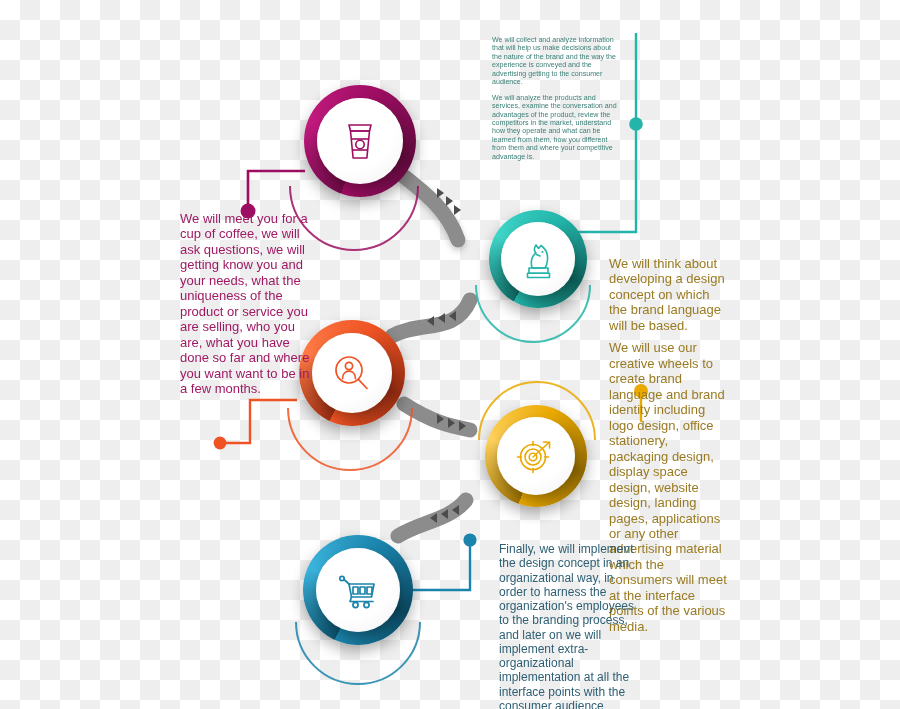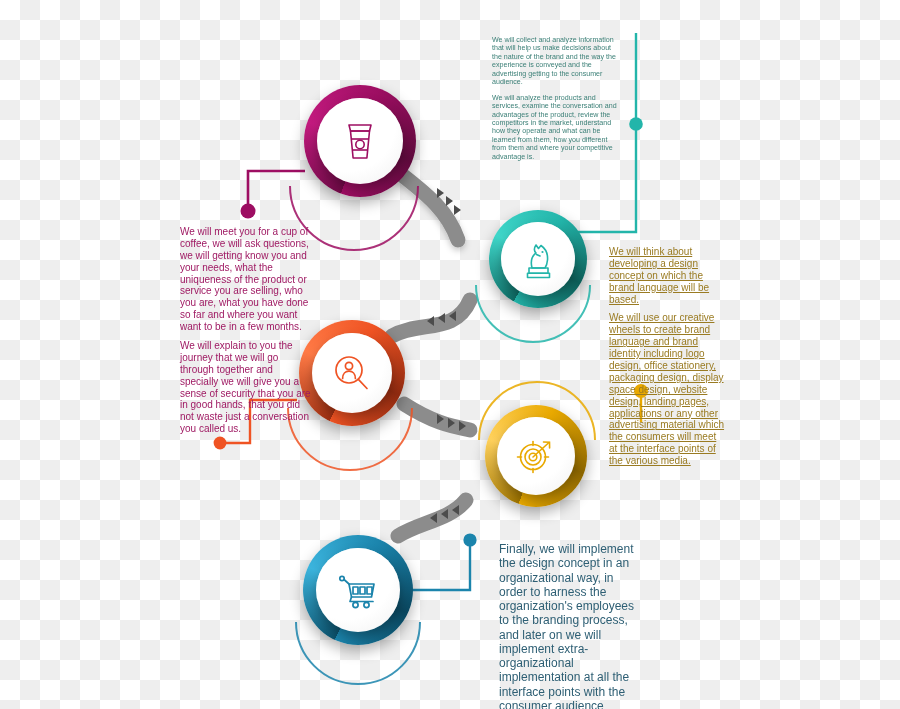--- a/index.html
+++ b/index.html
@@ -194,26 +194,25 @@
         </g>
       </svg>
     </div>
   </div>
 
   <div class="txtblock t-teal" style="left:492px;top:36px;width:130px;font-size:7.1px;">
     <p>We will collect and analyze information that will help us make decisions about the nature of the brand and the way the experience is conveyed and the advertising getting to the consumer audience.</p>
     <p>We will analyze the products and services, examine the conversation and advantages of the product, review the competitors in the market, understand how they operate and what can be learned from them, how you different from them and where your competitive advantage is.</p>
   </div>
 
-  <div class="txtblock t-magenta" style="left:180px;top:226px;width:131px;font-size:10px;">
+  <div class="txtblock t-magenta" style="left:180px;top:211px;width:131px;font-size:13px;">
     <p>We will meet you for a cup of coffee, we will ask questions, we will getting know you and your needs, what the uniqueness of the product or service you are selling, who you are, what you have done so far and where you want want to be in a few months.</p>
-    <p>We will explain to you the journey that we will go through together and specially we will give you a sense of security that you are in good hands, that you did not waste just a conversation you called us.</p>
-  </div>
-
-  <div class="txtblock t-gold" style="left:609px;top:246px;width:118px;font-size:10px;text-decoration:underline;">
+  </div>
+
+  <div class="txtblock t-gold" style="left:609px;top:256px;width:118px;font-size:13px;">
     <p>We will think about developing a design concept on which the brand language will be based.</p>
     <p>We will use our creative wheels to create brand language and brand identity including logo design, office stationery, packaging design, display space design, website design, landing pages, applications or any other advertising material which the consumers will meet at the interface points of the various media.</p>
   </div>
 
   <div class="txtblock t-orange" style="left:238px;top:443px;width:148px;font-size:7.1px;">
   </div>
 
   <div class="txtblock t-blue" style="left:499px;top:542px;width:136px;font-size:12px;">
     <p>Finally, we will implement the design concept in an organizational way, in order to harness the organization's employees to the branding process, and later on we will implement extra-organizational implementation at all the interface points with the consumer audience through the digital media and the print media.</p>
   </div>

